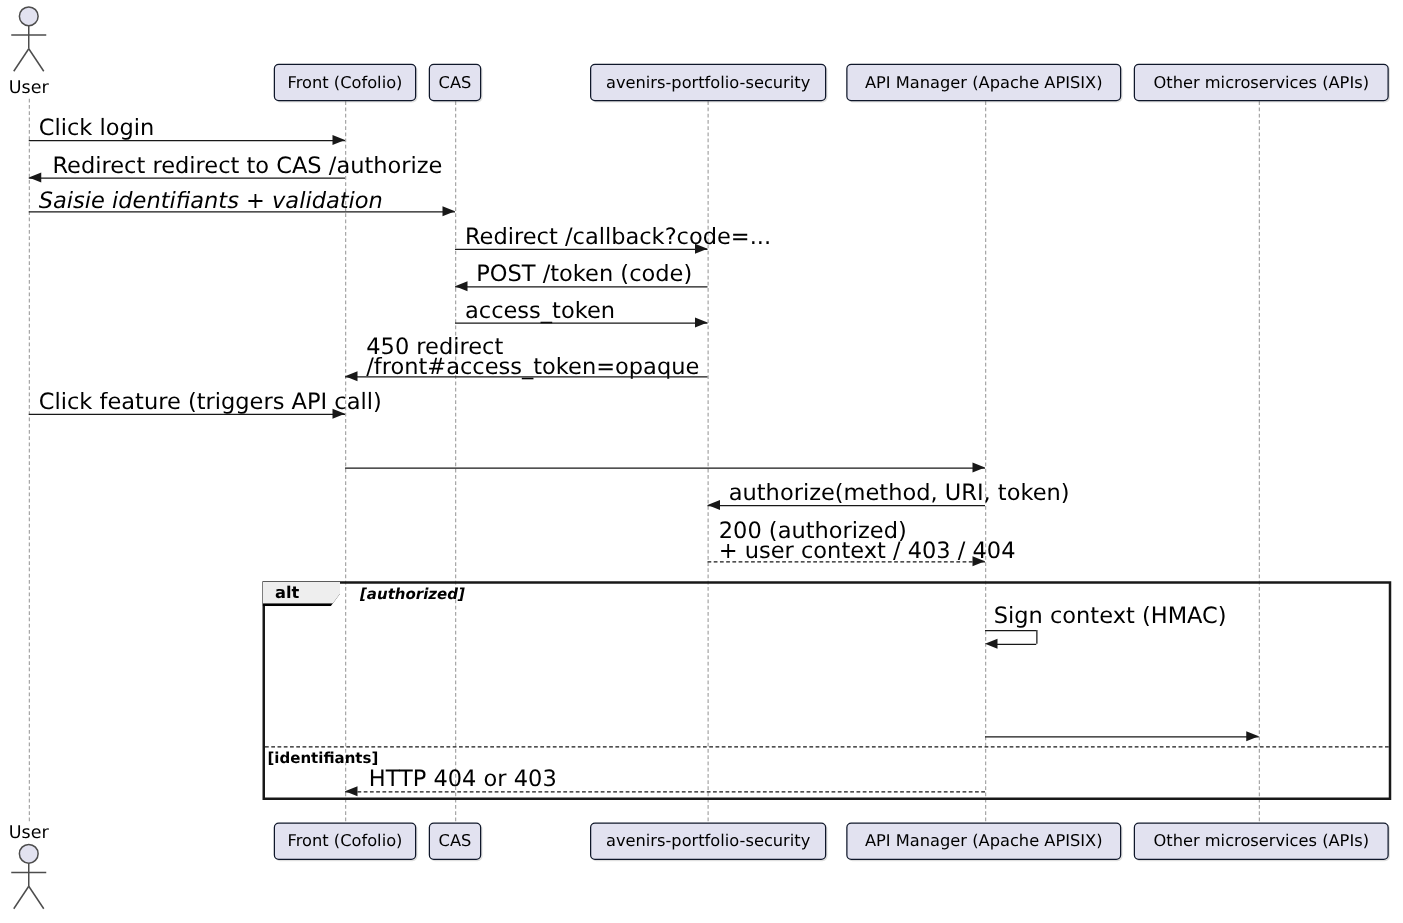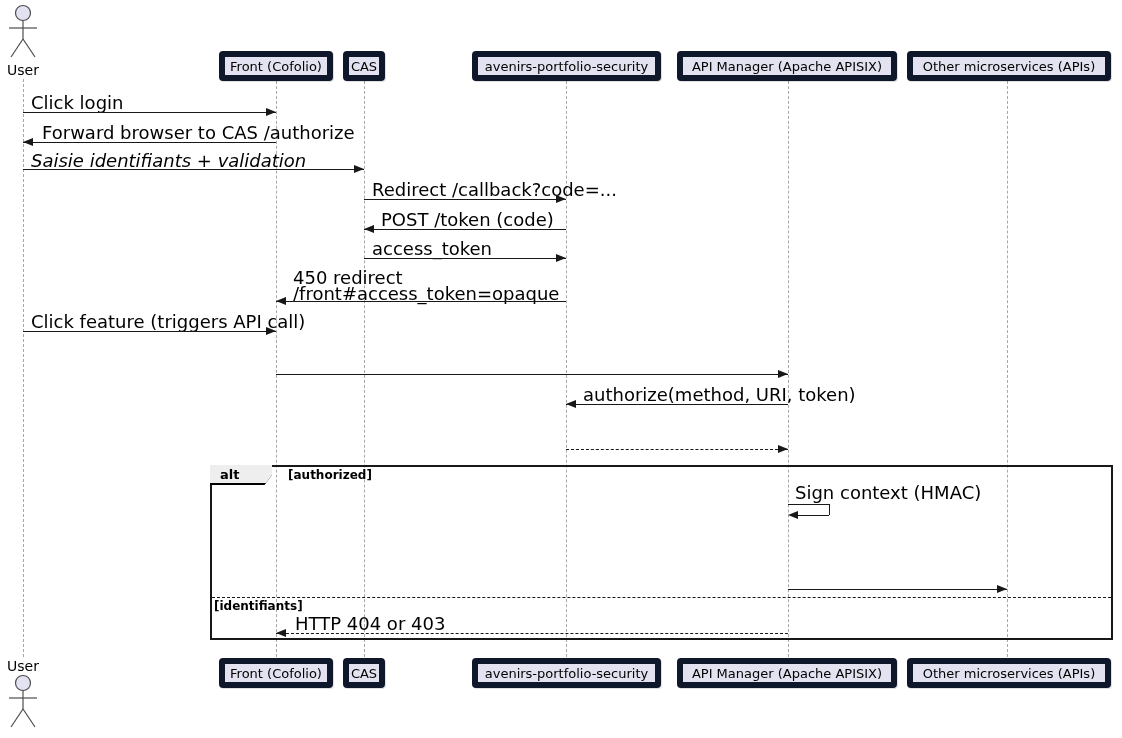--- a/index.html
+++ b/index.html
@@ -4,21 +4,21 @@
 <style>
   html,body{margin:0;padding:0;background:#ffffff;}
   .diagram{
     position:relative;width:1122px;height:738px;background:#ffffff;
     font-family:"DejaVu Sans","Liberation Sans",sans-serif;color:#000;
     overflow:hidden;
   }
   .lifeline{position:absolute;width:0;border-left:1px dashed #a8a8a8;}
   .pbox{
     position:absolute;height:30px;box-sizing:border-box;
-    background:#E2E2F0;border:6px solid #0f172a;border-radius:4px;
+    background:#E2E2F0;border:1px solid #0f172a;border-radius:4px;
     box-shadow:1px 1px 0 rgba(0,0,0,0.12);
     display:flex;align-items:center;justify-content:center;
     font-size:13px;white-space:nowrap;
   }
   .actor-label{position:absolute;width:60px;text-align:center;font-size:14px;}
   .actor-figure{position:absolute;}
   .mlabel{position:absolute;font-size:18px;line-height:15.5px;white-space:nowrap;}
   .mline{position:absolute;height:0;border-top:1px solid #181818;}
   .mline.dashed{border-top-style:dashed;}
   .vline{position:absolute;width:0;border-left:1px solid #181818;}
@@ -71,33 +71,33 @@
       <line x1="4" y1="25" x2="32" y2="25" stroke="#4d4d4d" stroke-width="1.2"></line>
       <line x1="18" y1="36" x2="6" y2="54" stroke="#4d4d4d" stroke-width="1.2"></line>
       <line x1="18" y1="36" x2="30" y2="54" stroke="#4d4d4d" stroke-width="1.2"></line>
     </svg>
   </div>
 
   <div class="alt-frame" style="left:210px;top:465px;width:903px;height:175px;">
     <div class="alt-tab-border">
       <div class="alt-tab">alt</div>
     </div>
-    <div class="guard" style="left:76px;top:1px;">[authorized]</div>
+    <div class="guard" style="left:76px;top:1px;font-style:italic;">[authorized]</div>
     <div class="alt-divider" style="top:130px;"></div>
     <div class="guard" style="left:2px;top:132px;">[identifiants]</div>
   </div>
 
   <div class="mlabel" style="left:31px;top:95px;">
     <div>Click login</div>
   </div>
   <div class="mline" style="left:23px;top:112px;width:253px;"></div>
   <div class="ah right" style="left:266px;top:108px;"></div>
 
   <div class="mlabel" style="left:42px;top:125px;">
-    <div>Forward browser to CAS /authorize</div>
+    <div>Redirect redirect to CAS /authorize</div>
   </div>
   <div class="mline" style="left:23px;top:142px;width:253px;"></div>
   <div class="ah left" style="left:23px;top:138px;"></div>
 
   <div class="mlabel" style="left:31px;top:153px;font-style:italic;">
     <div>Saisie identifiants + validation</div>
   </div>
   <div class="mline" style="left:23px;top:169px;width:341px;"></div>
   <div class="ah right" style="left:354px;top:165px;"></div>
 
@@ -134,20 +134,24 @@
 
   <div class="mline" style="left:276px;top:374px;width:512px;"></div>
   <div class="ah right" style="left:778px;top:370px;"></div>
 
   <div class="mlabel" style="left:583px;top:387px;">
     <div>authorize(method, URI, token)</div>
   </div>
   <div class="mline" style="left:566px;top:404px;width:222px;"></div>
   <div class="ah left" style="left:566px;top:400px;"></div>
 
+  <div class="mlabel" style="left:575px;top:417px;">
+    <div>200 (authorized)</div>
+    <div>+ user context / 403 / 404</div>
+  </div>
   <div class="mline dashed" style="left:566px;top:449px;width:222px;"></div>
   <div class="ah right" style="left:778px;top:445px;"></div>
 
   <div class="mlabel" style="left:795px;top:485px;">
     <div>Sign context (HMAC)</div>
   </div>
   <div class="mline" style="left:788px;top:504px;width:41px;"></div>
   <div class="vline" style="left:829px;top:504px;height:11px;"></div>
   <div class="mline" style="left:797px;top:515px;width:32px;"></div>
   <div class="ah left" style="left:788px;top:511px;"></div>

